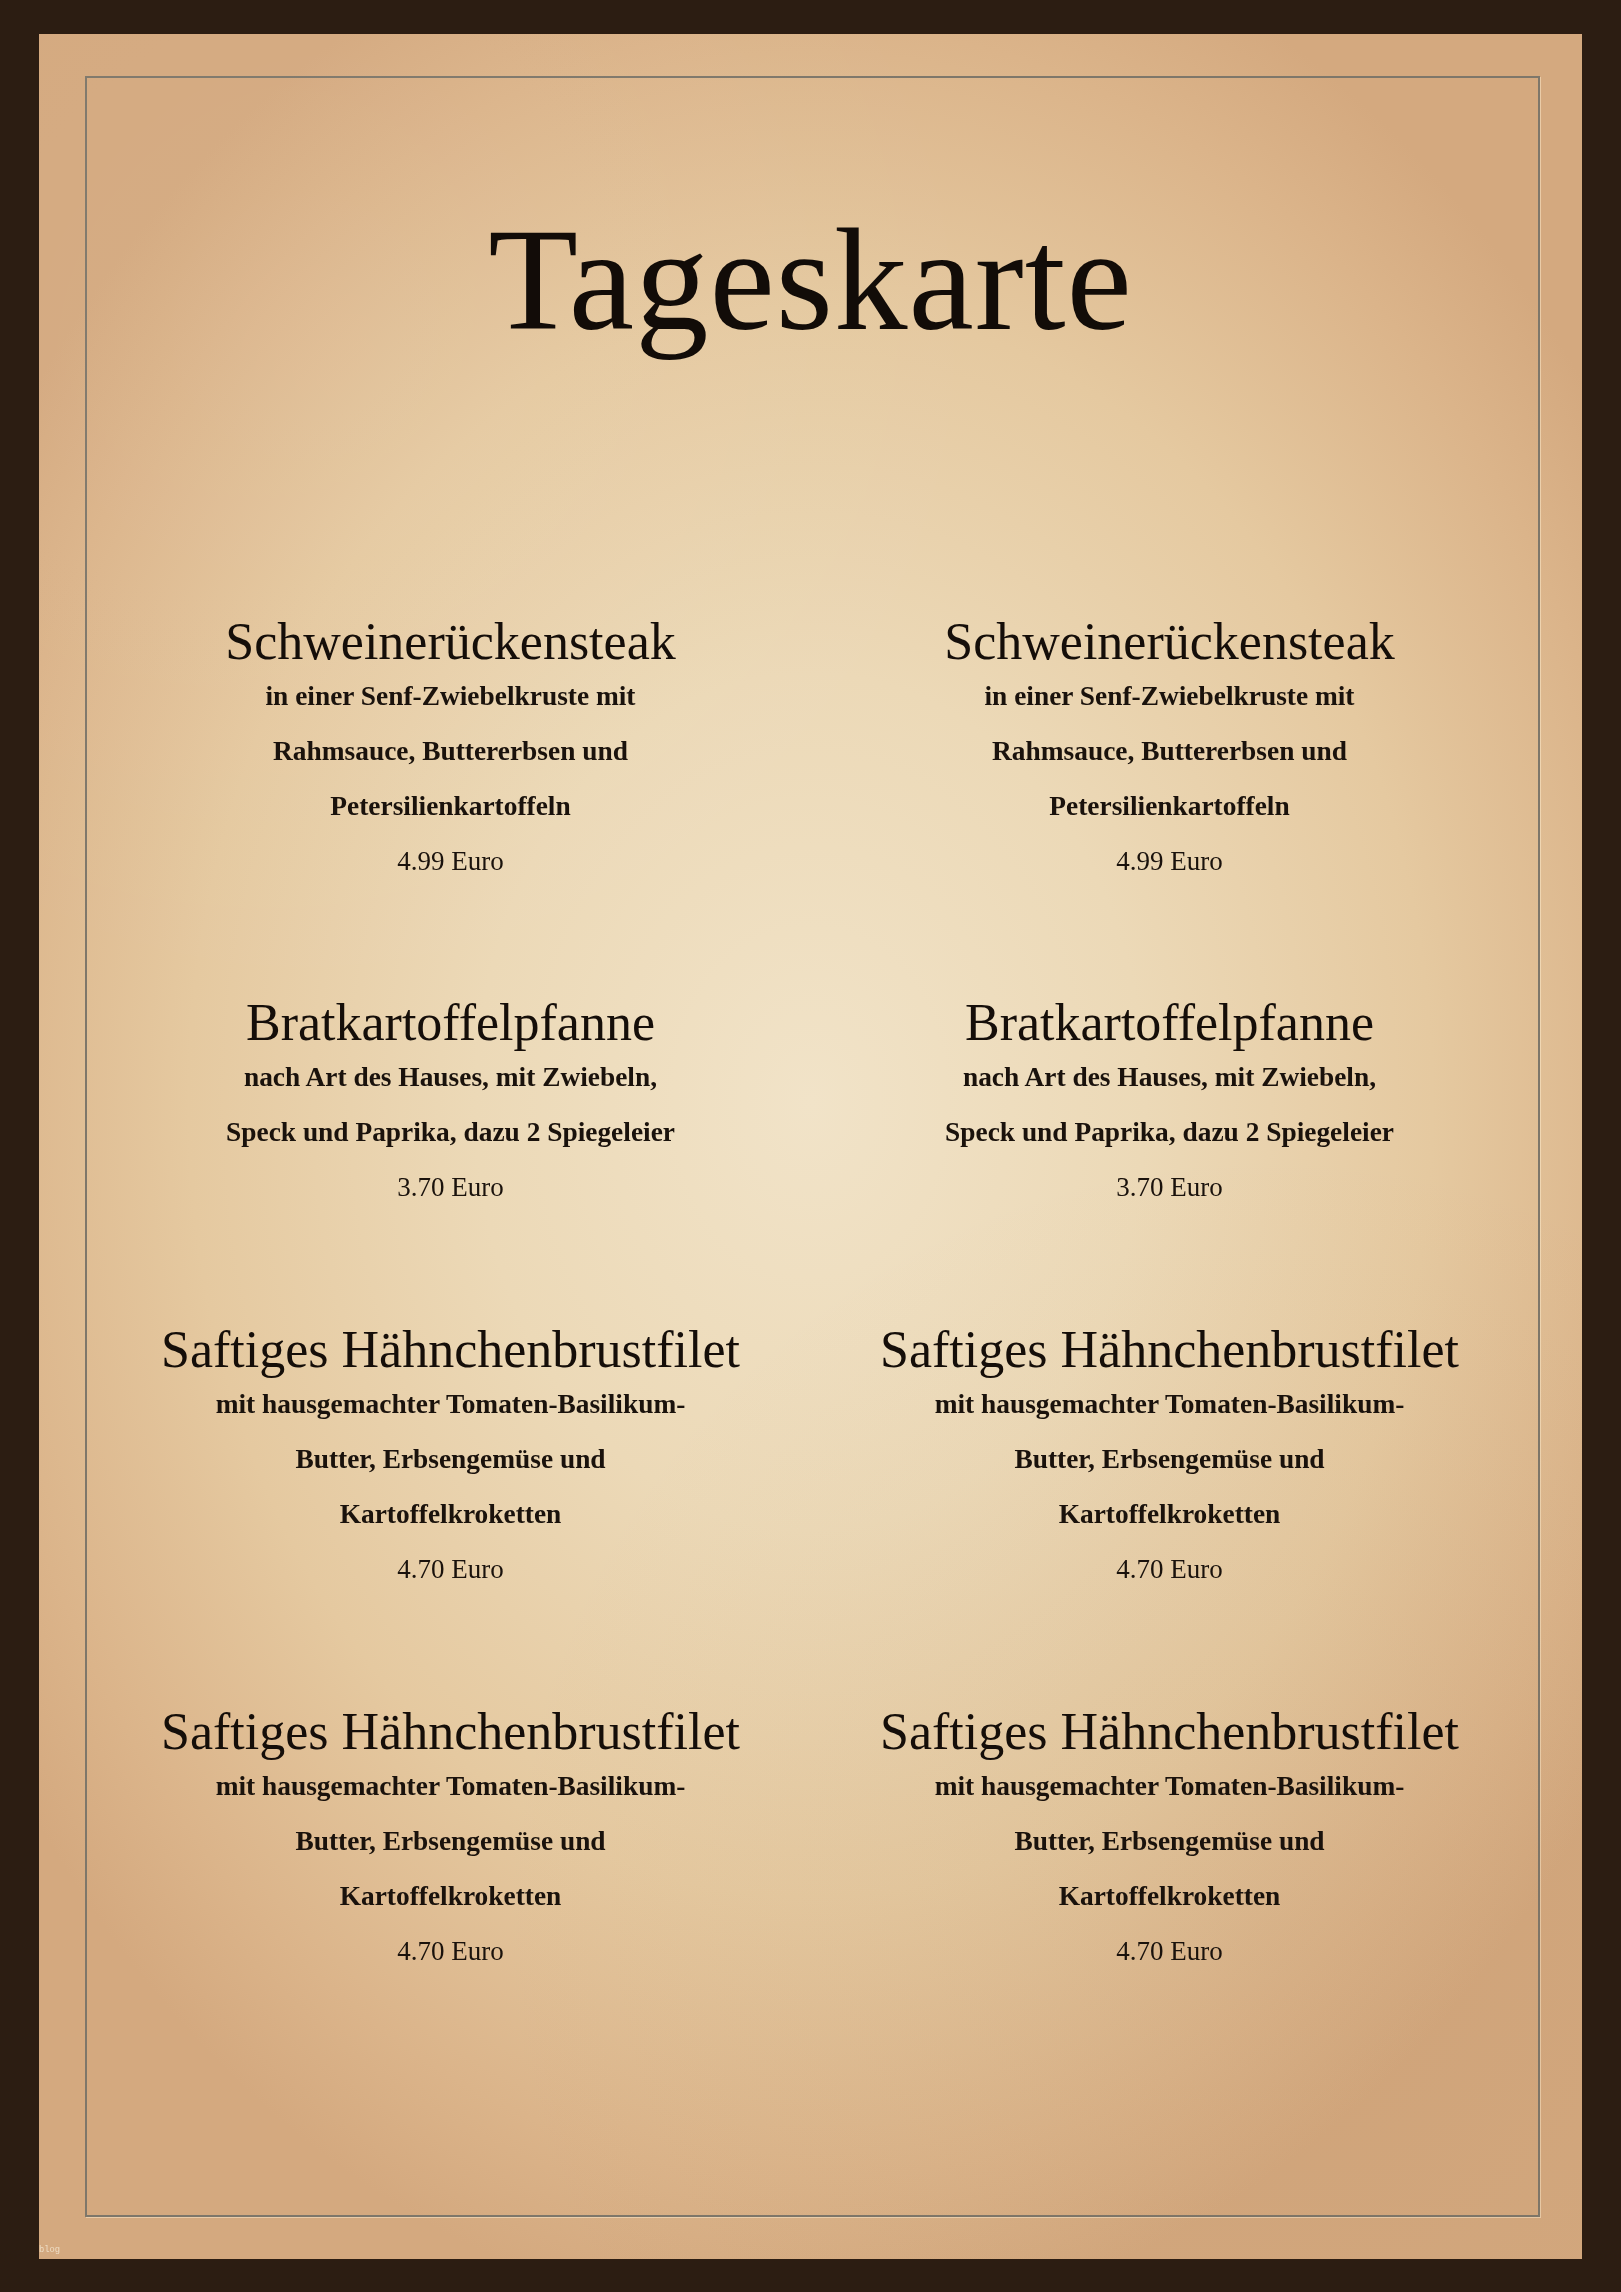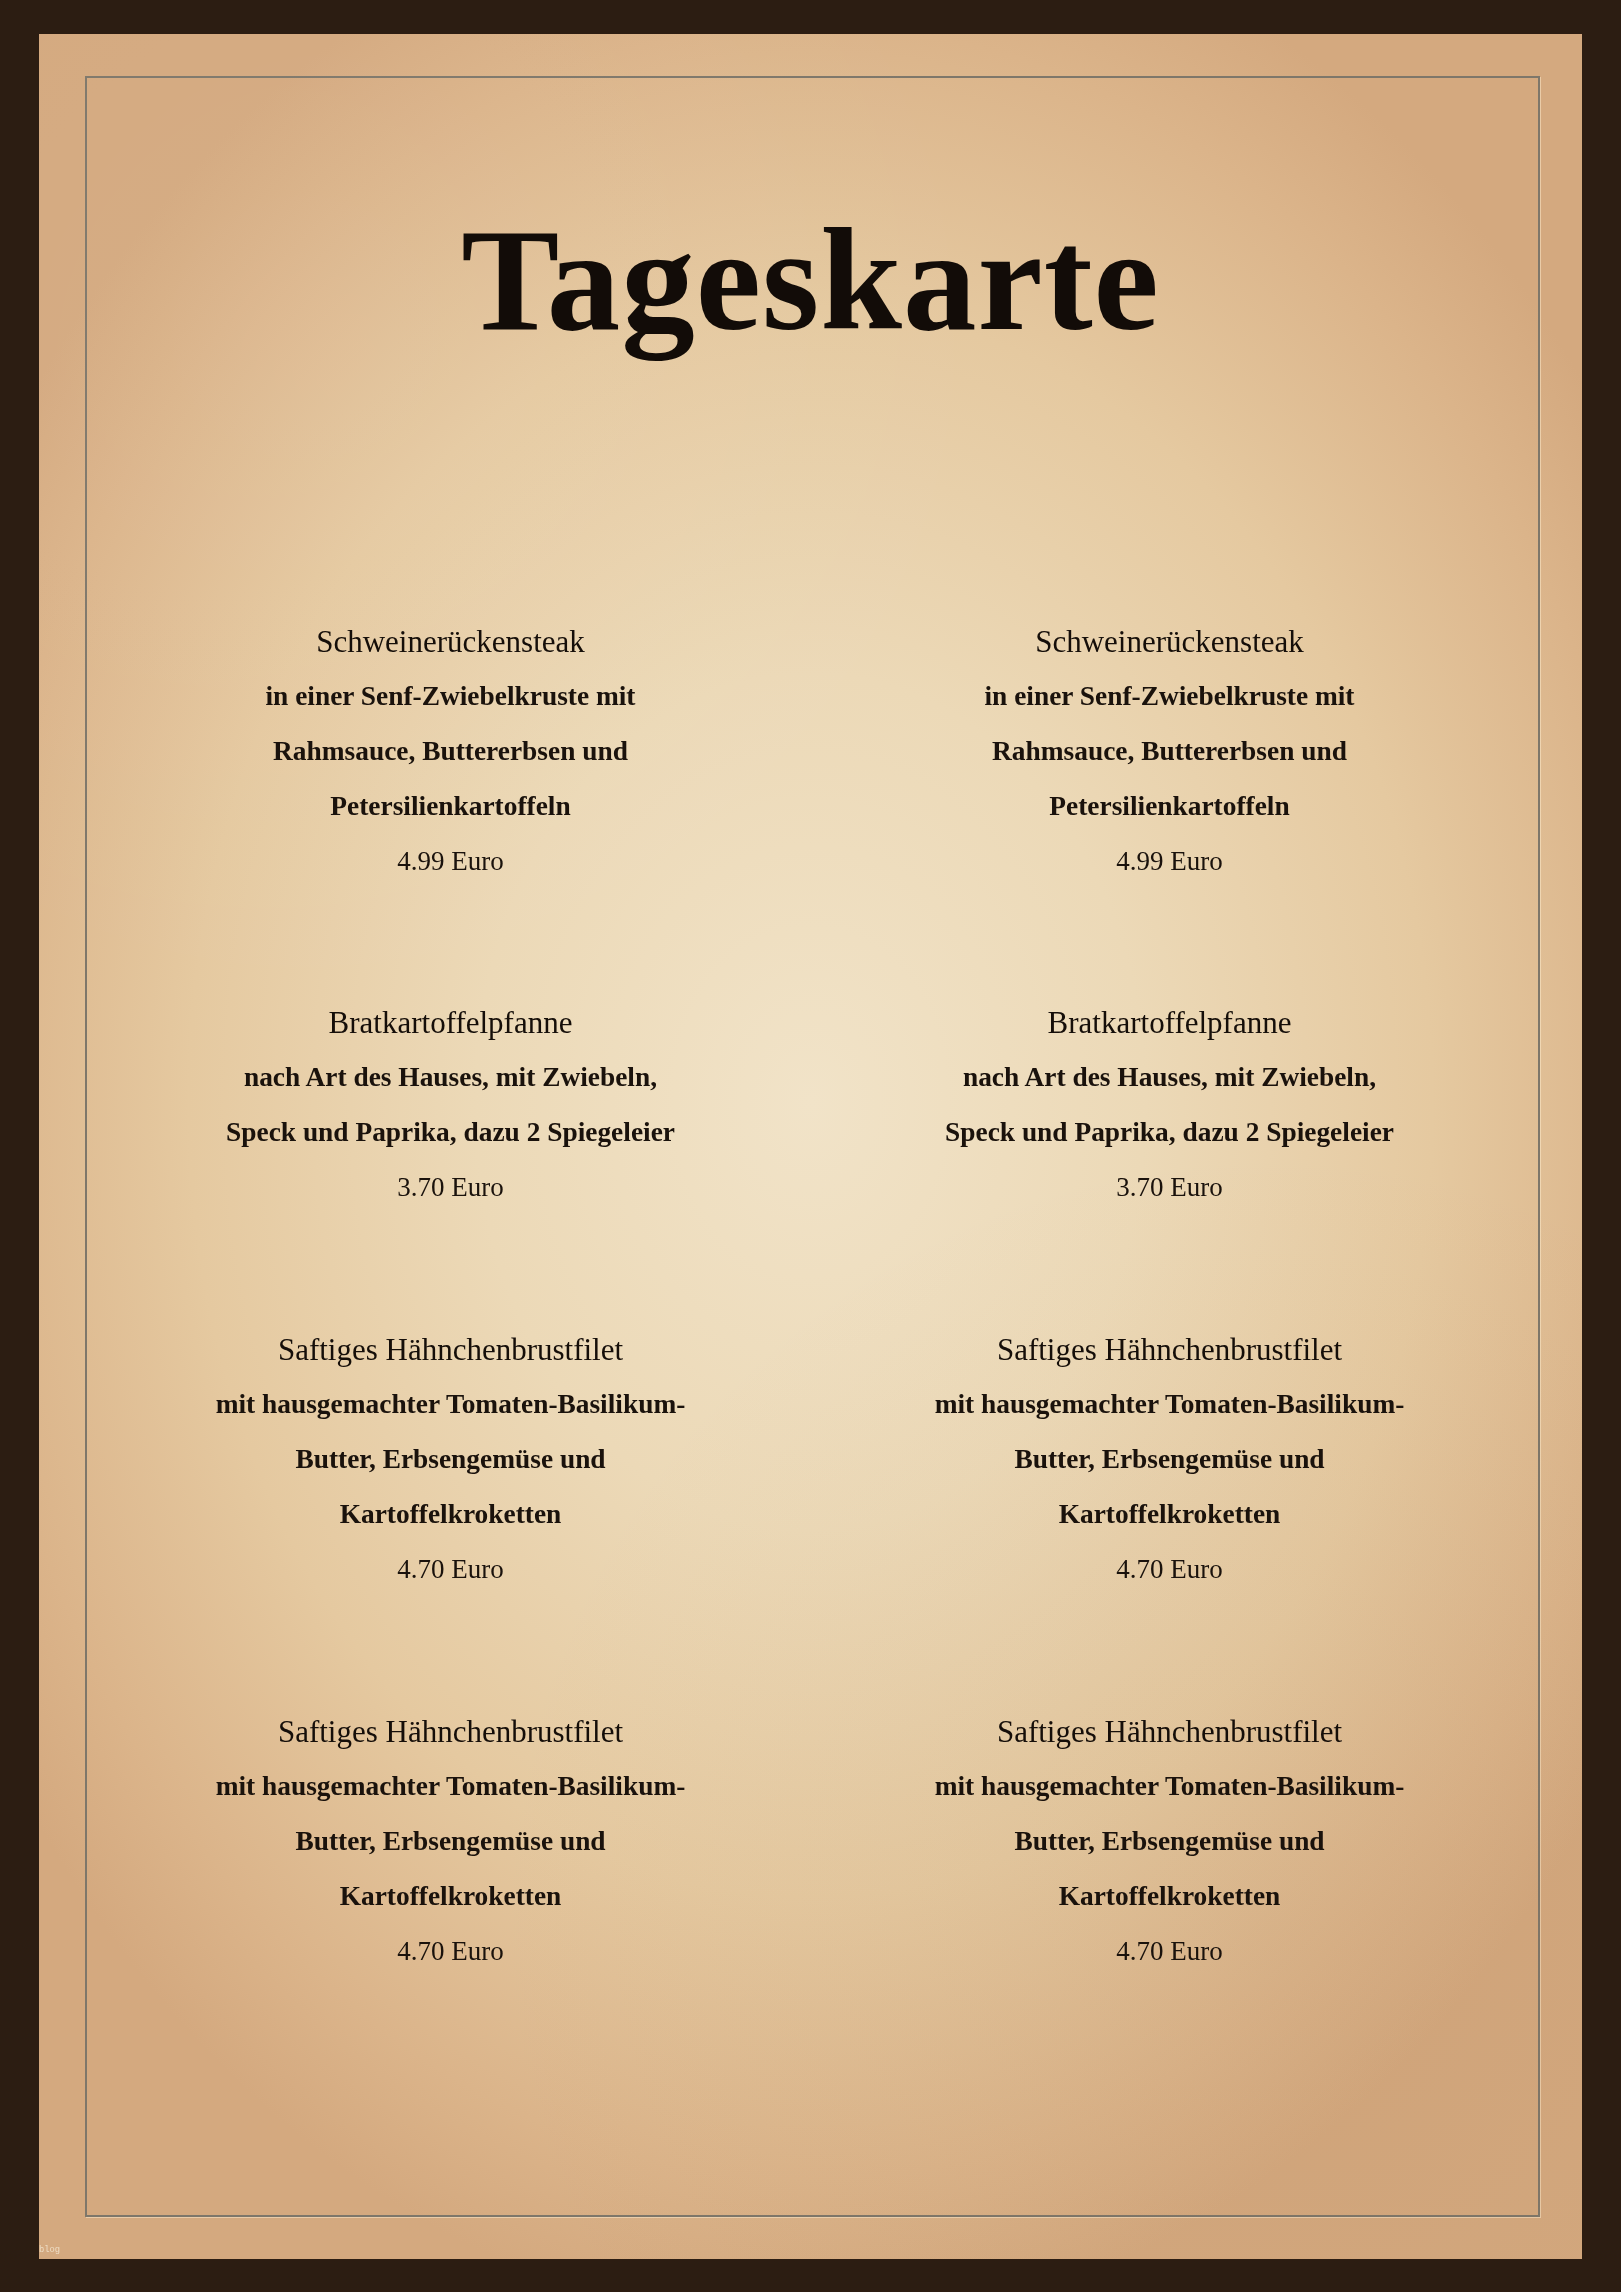--- a/index.html
+++ b/index.html
@@ -42,40 +42,40 @@
       box-shadow: 1px 1px 0 rgba(255,240,210,0.5);
     }
     .title {
       position: absolute;
       left: 0;
       right: 0;
       top: 196px;
       text-align: center;
       font-size: 147px;
       line-height: 167px;
-      font-weight: bold;
+      font-weight: normal;
       letter-spacing: 1px;
       color: #120c08;
     }
     .column {
       position: absolute;
       top: 0;
       width: 627px;
     }
     .col-left { left: 137px; }
     .col-right { left: 856px; }
     .dish {
       position: absolute;
       left: 0;
       width: 627px;
       text-align: center;
     }
     .dish-name {
       display: block;
-      font-size: 31px;
+      font-size: 52px;
       line-height: 55px;
       height: 55px;
       color: #150e09;
       white-space: nowrap;
     }
     .dish-line {
       display: block;
       font-size: 27.4px;
       line-height: 55px;
       height: 55px;

